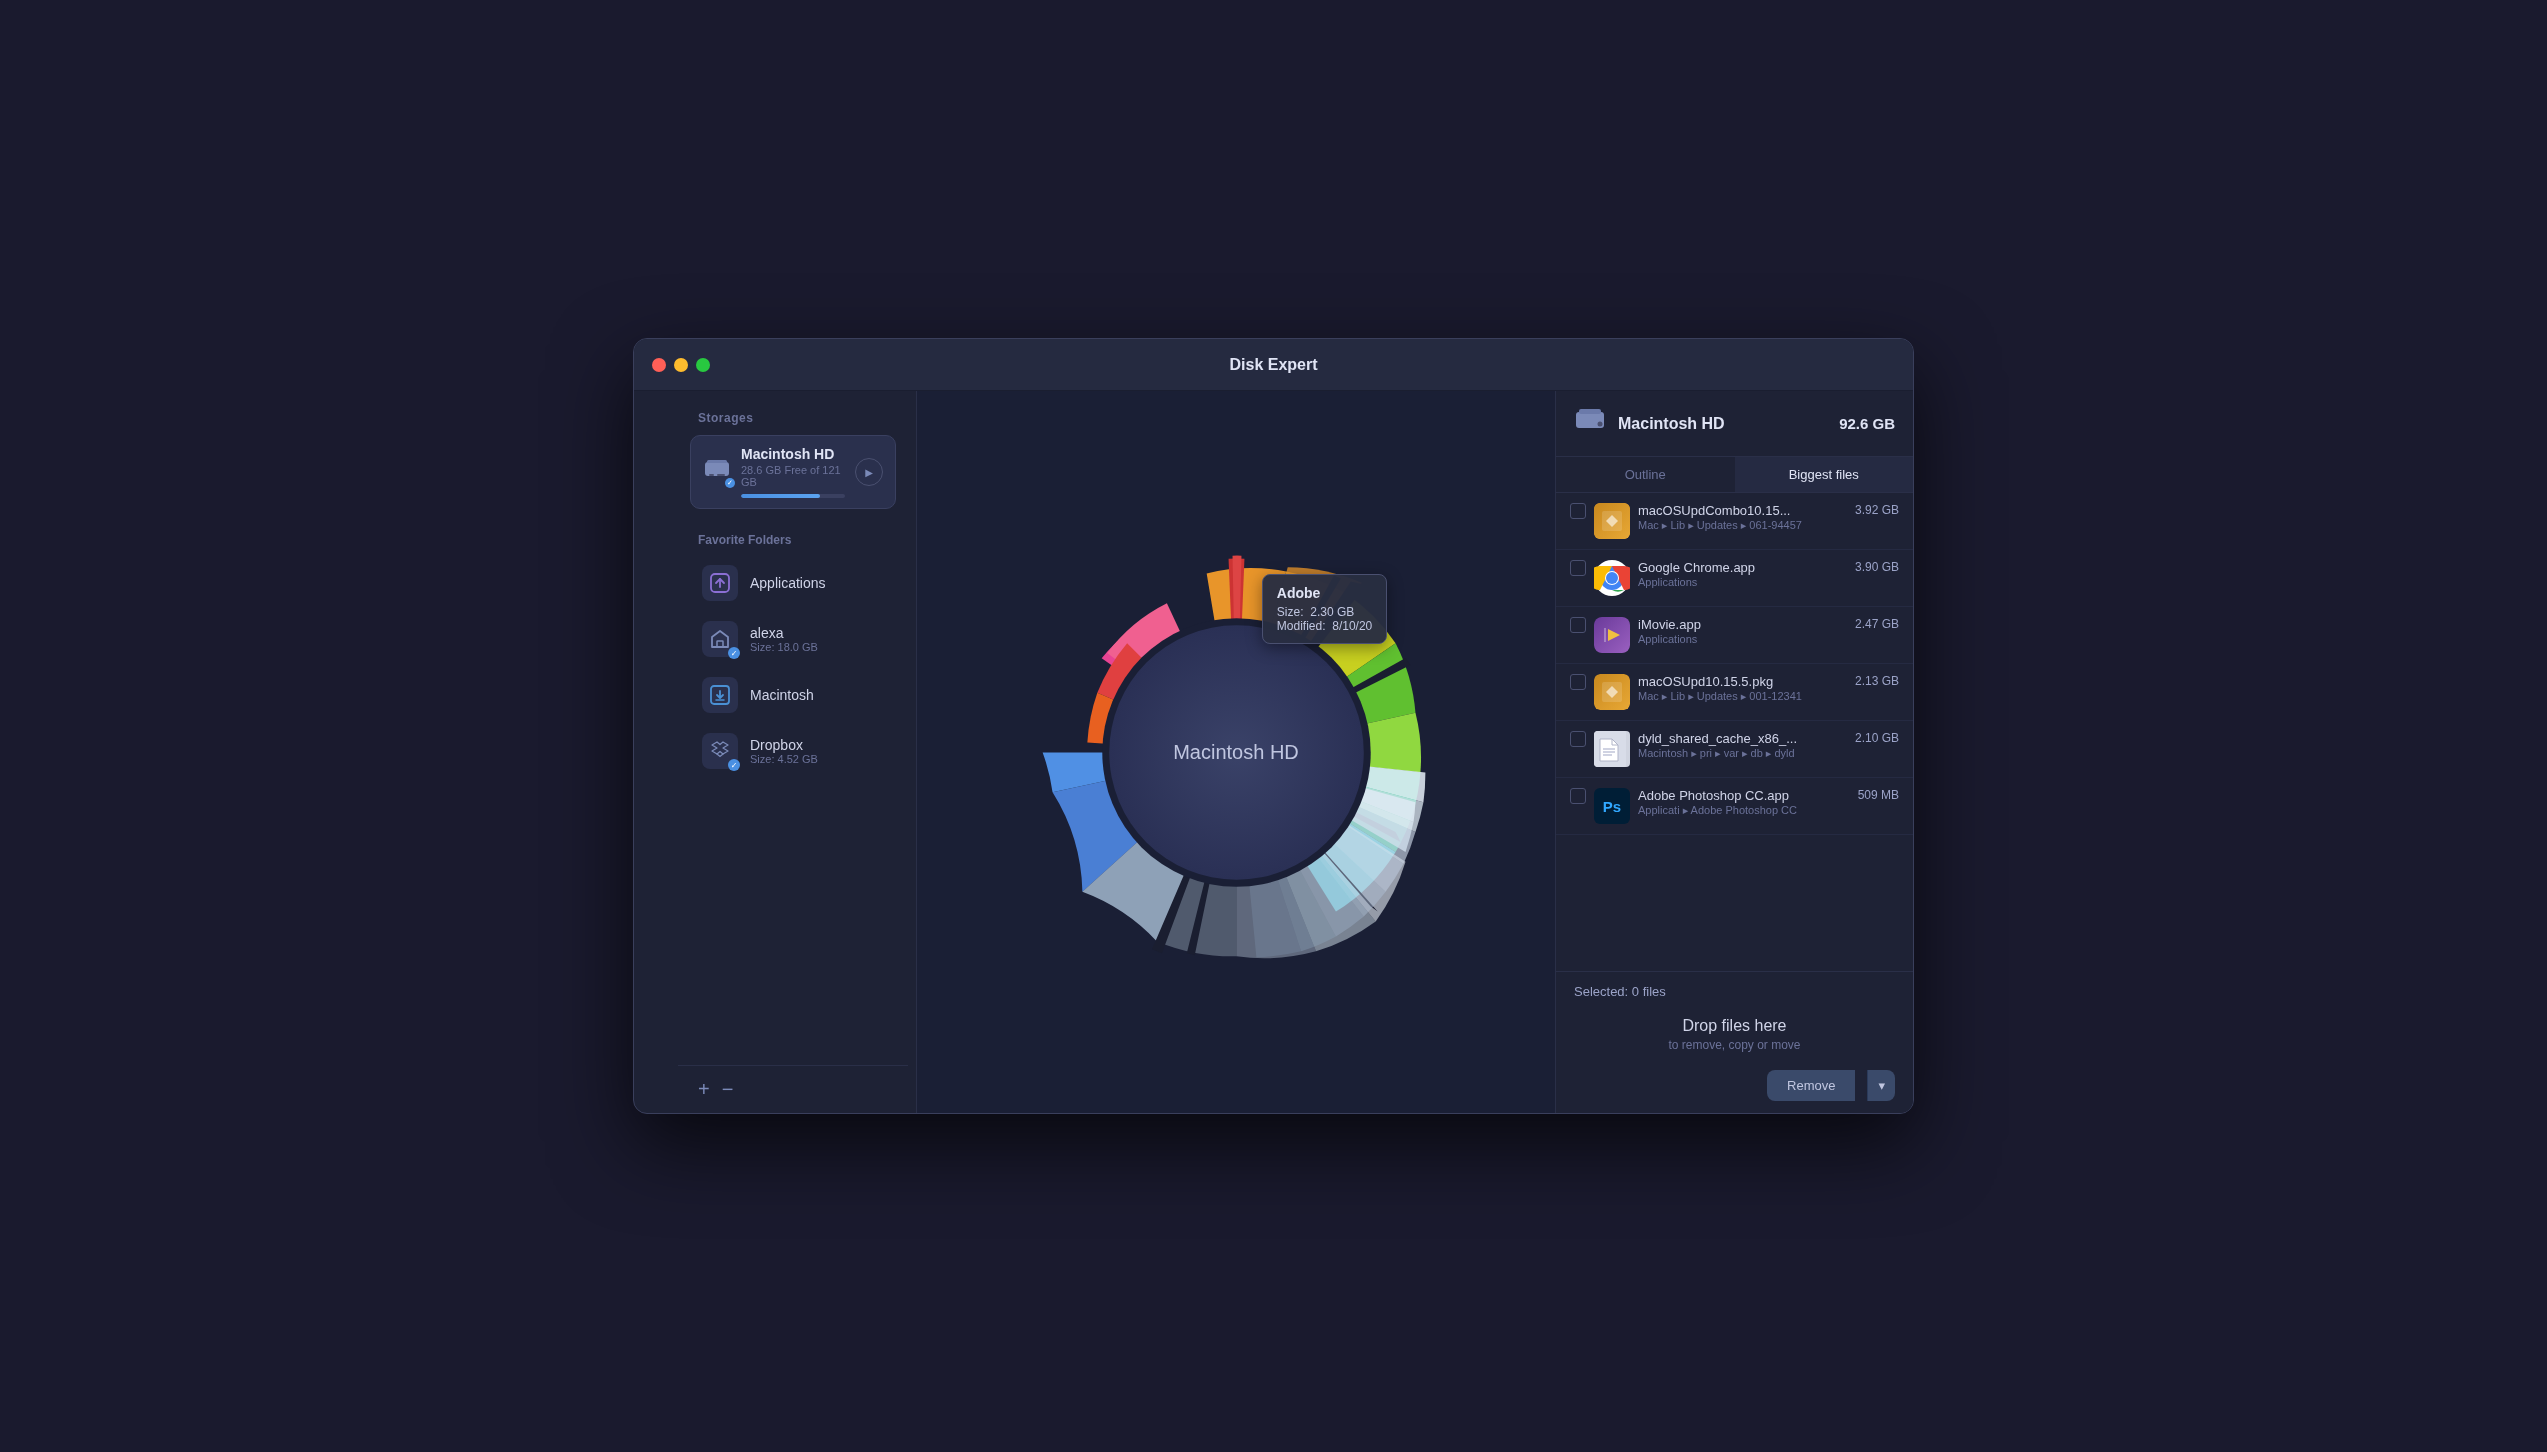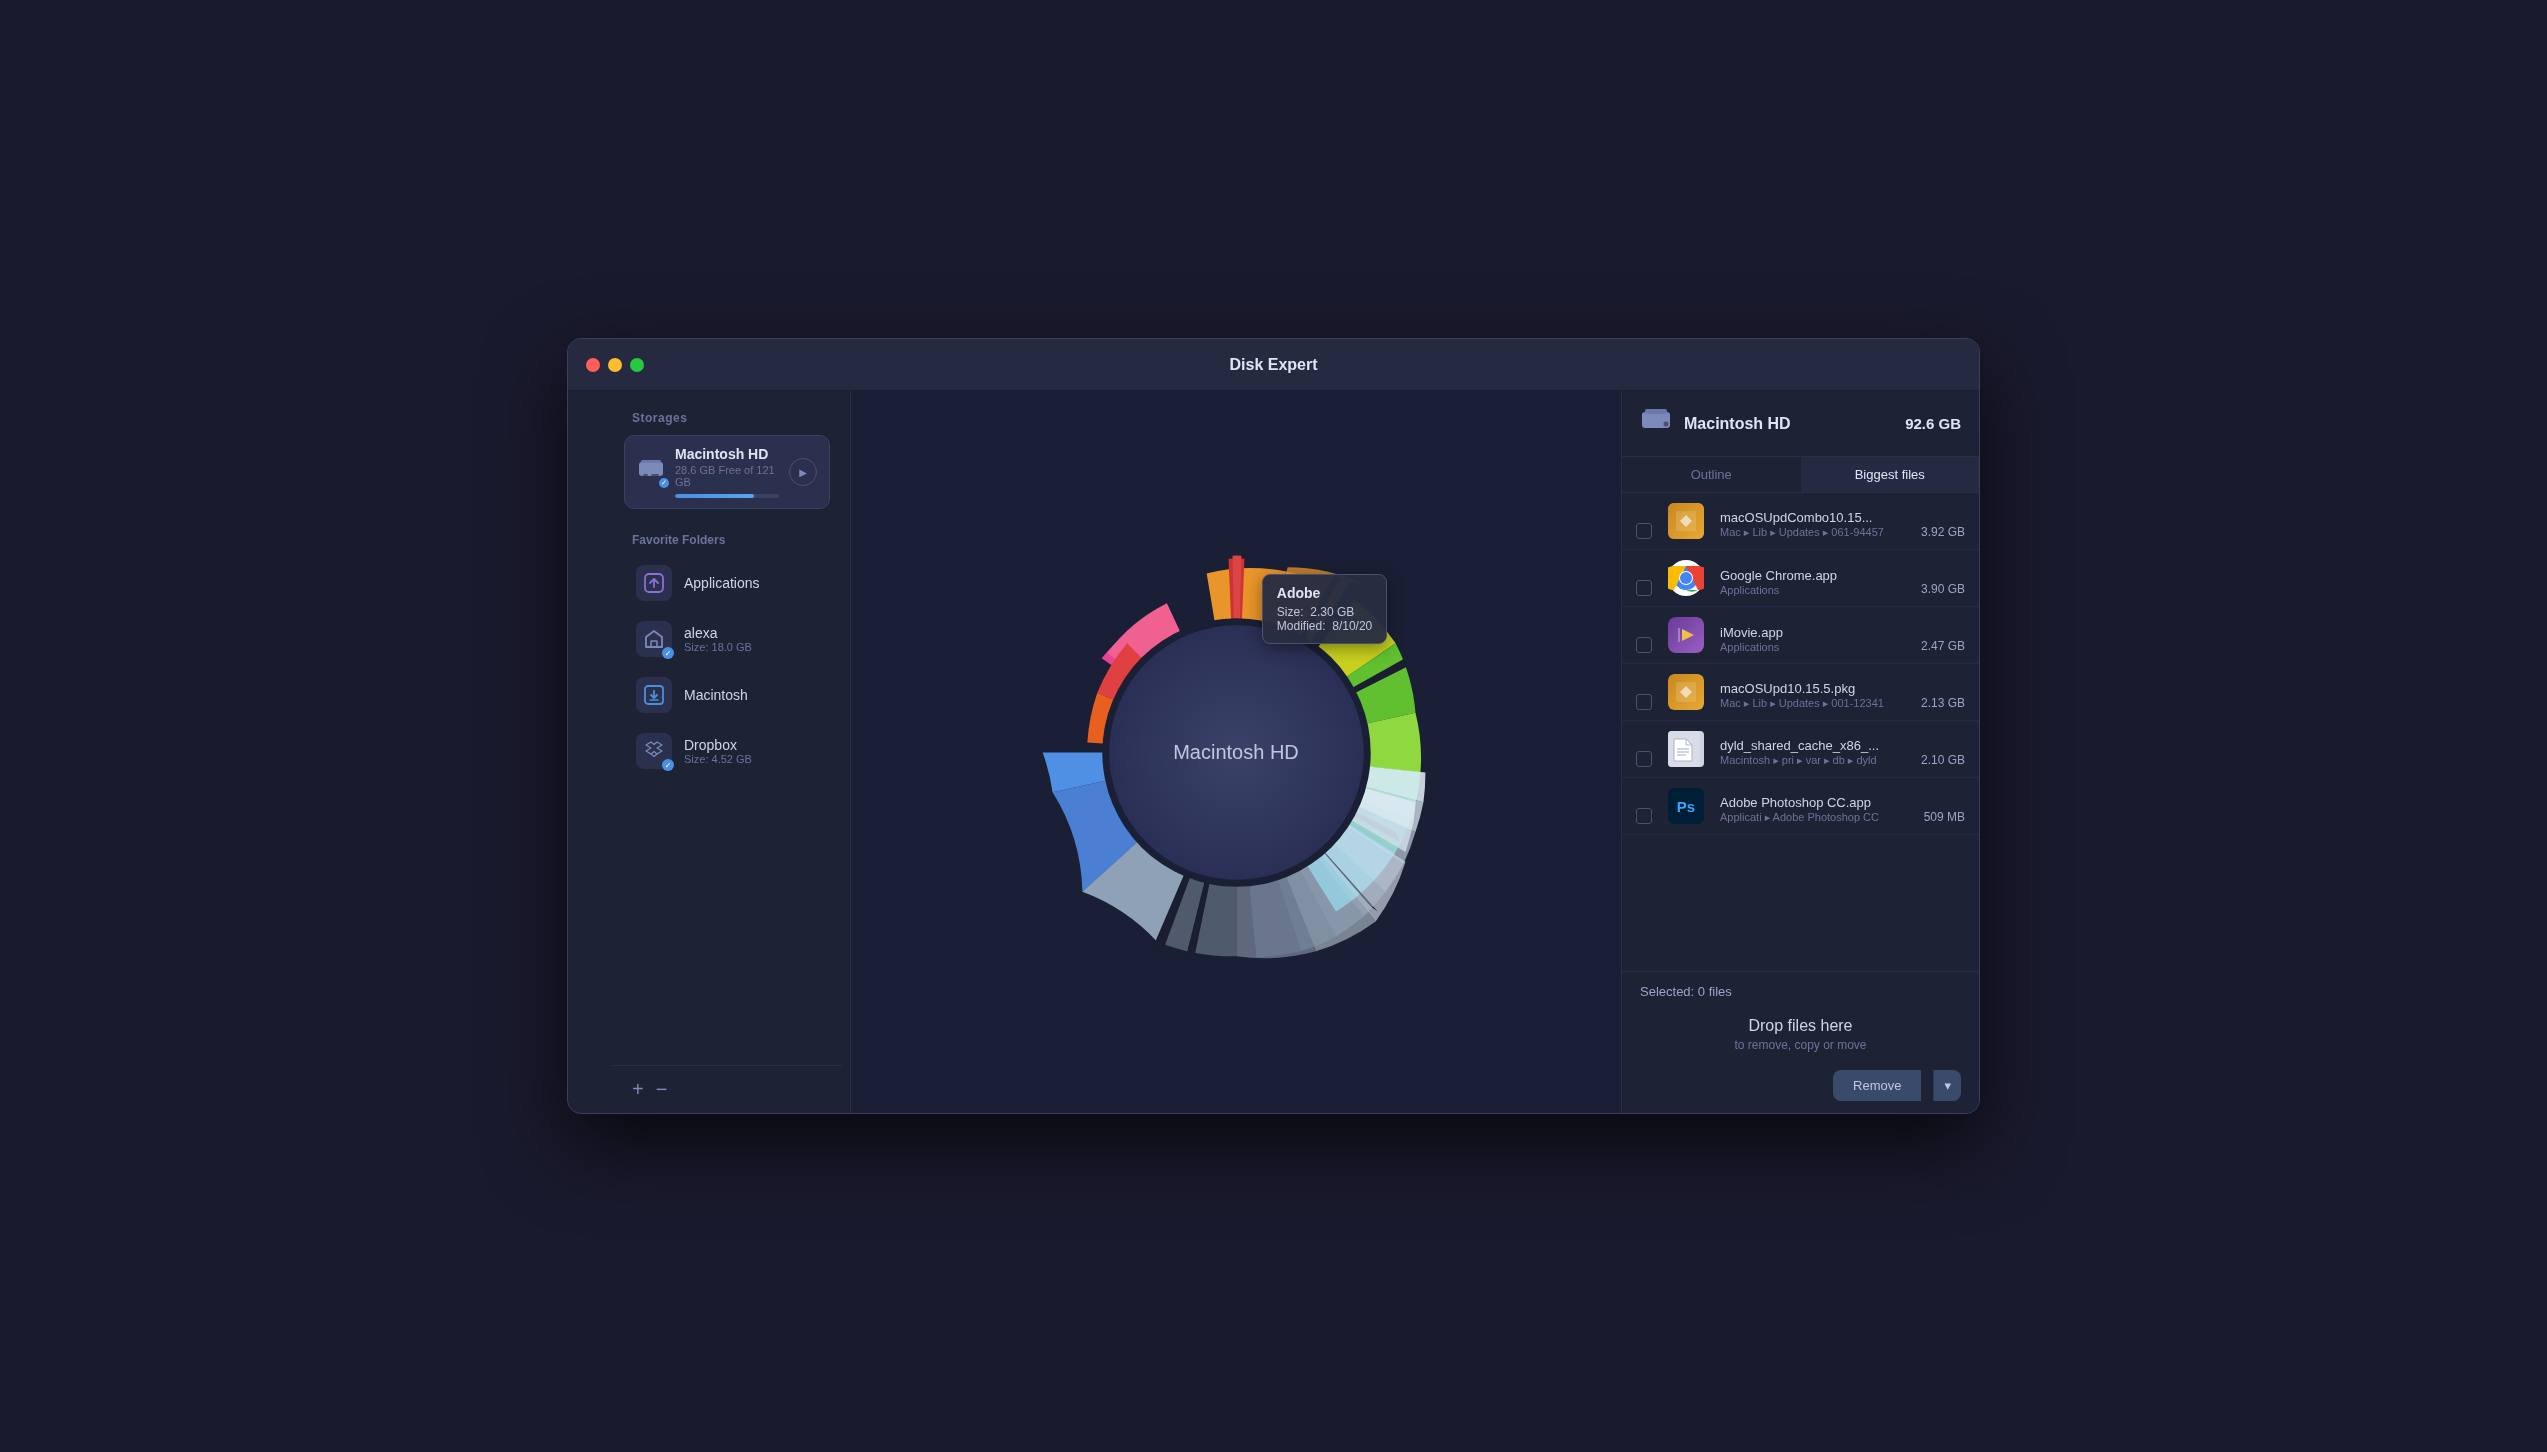--- a/index.html
+++ b/index.html
@@ -5,21 +5,21 @@
     * { box-sizing: border-box; margin: 0; padding: 0; }
     body {
       background: #1a1a2e;
       display: flex;
       justify-content: center;
       align-items: center;
       min-height: 100vh;
       font-family: -apple-system, BlinkMacSystemFont, 'Segoe UI', sans-serif;
     }
     .window {
-      width: 1413px;
+      width: 1281px;
       height: 776px;
       background: #1e2235;
       border-radius: 14px;
       overflow: hidden;
       display: flex;
       flex-direction: column;
       box-shadow: 0 30px 80px rgba(0,0,0,0.7);
       border: 1px solid #3a3f5c;
     }
     .titlebar {
@@ -306,22 +306,22 @@
       color: #e0e4f5;
       background: #252a42;
       font-weight: 500;
     }
     .file-list {
       flex: 1;
       overflow-y: auto;
     }
     .file-item {
       display: flex;
-      align-items: flex-end;
-      gap: 16px;
+      align-items: flex-start;
+      gap: 8px;
       padding: 10px 14px;
       border-bottom: 1px solid #252a42;
       cursor: pointer;
     }
     .file-checkbox {
       width: 16px;
       height: 16px;
       border: 1.5px solid #4a5070;
       border-radius: 3px;
       flex-shrink: 0;

